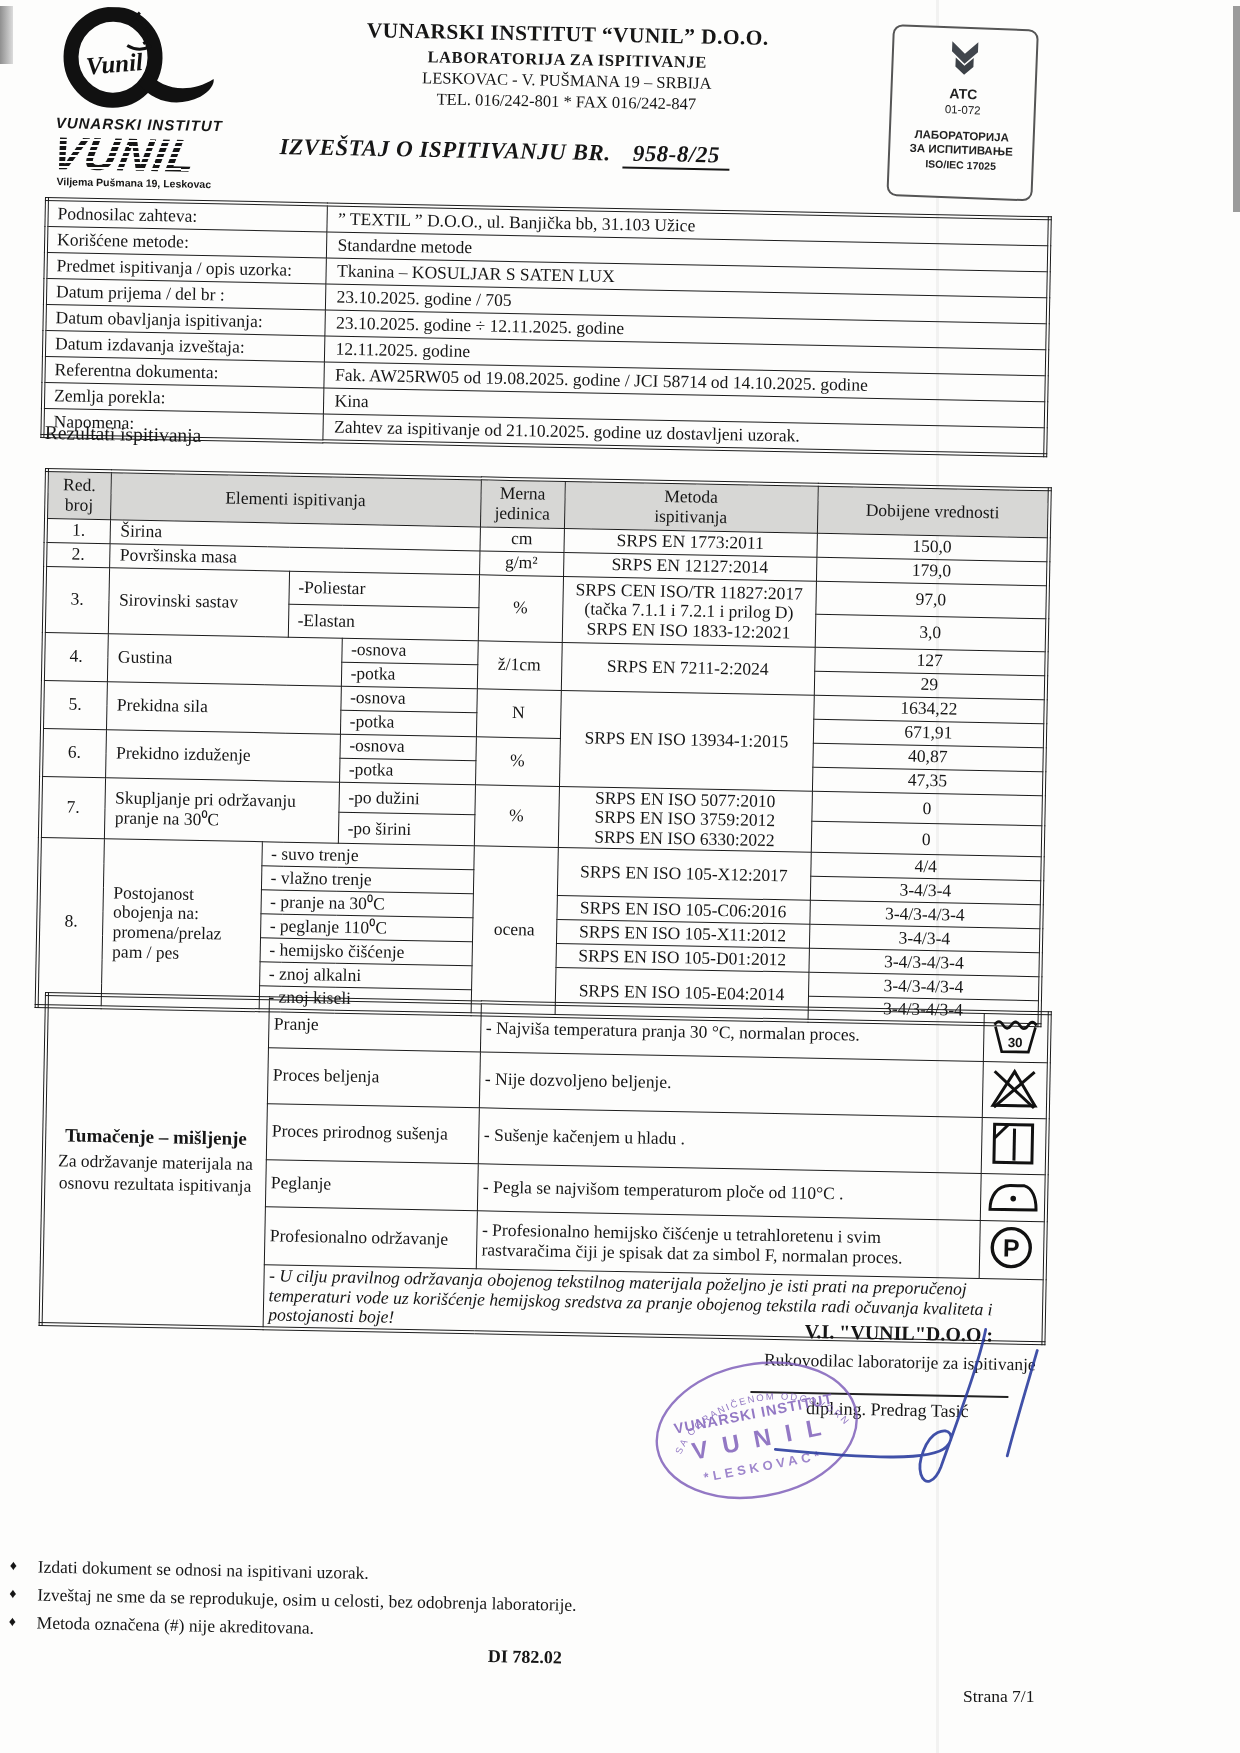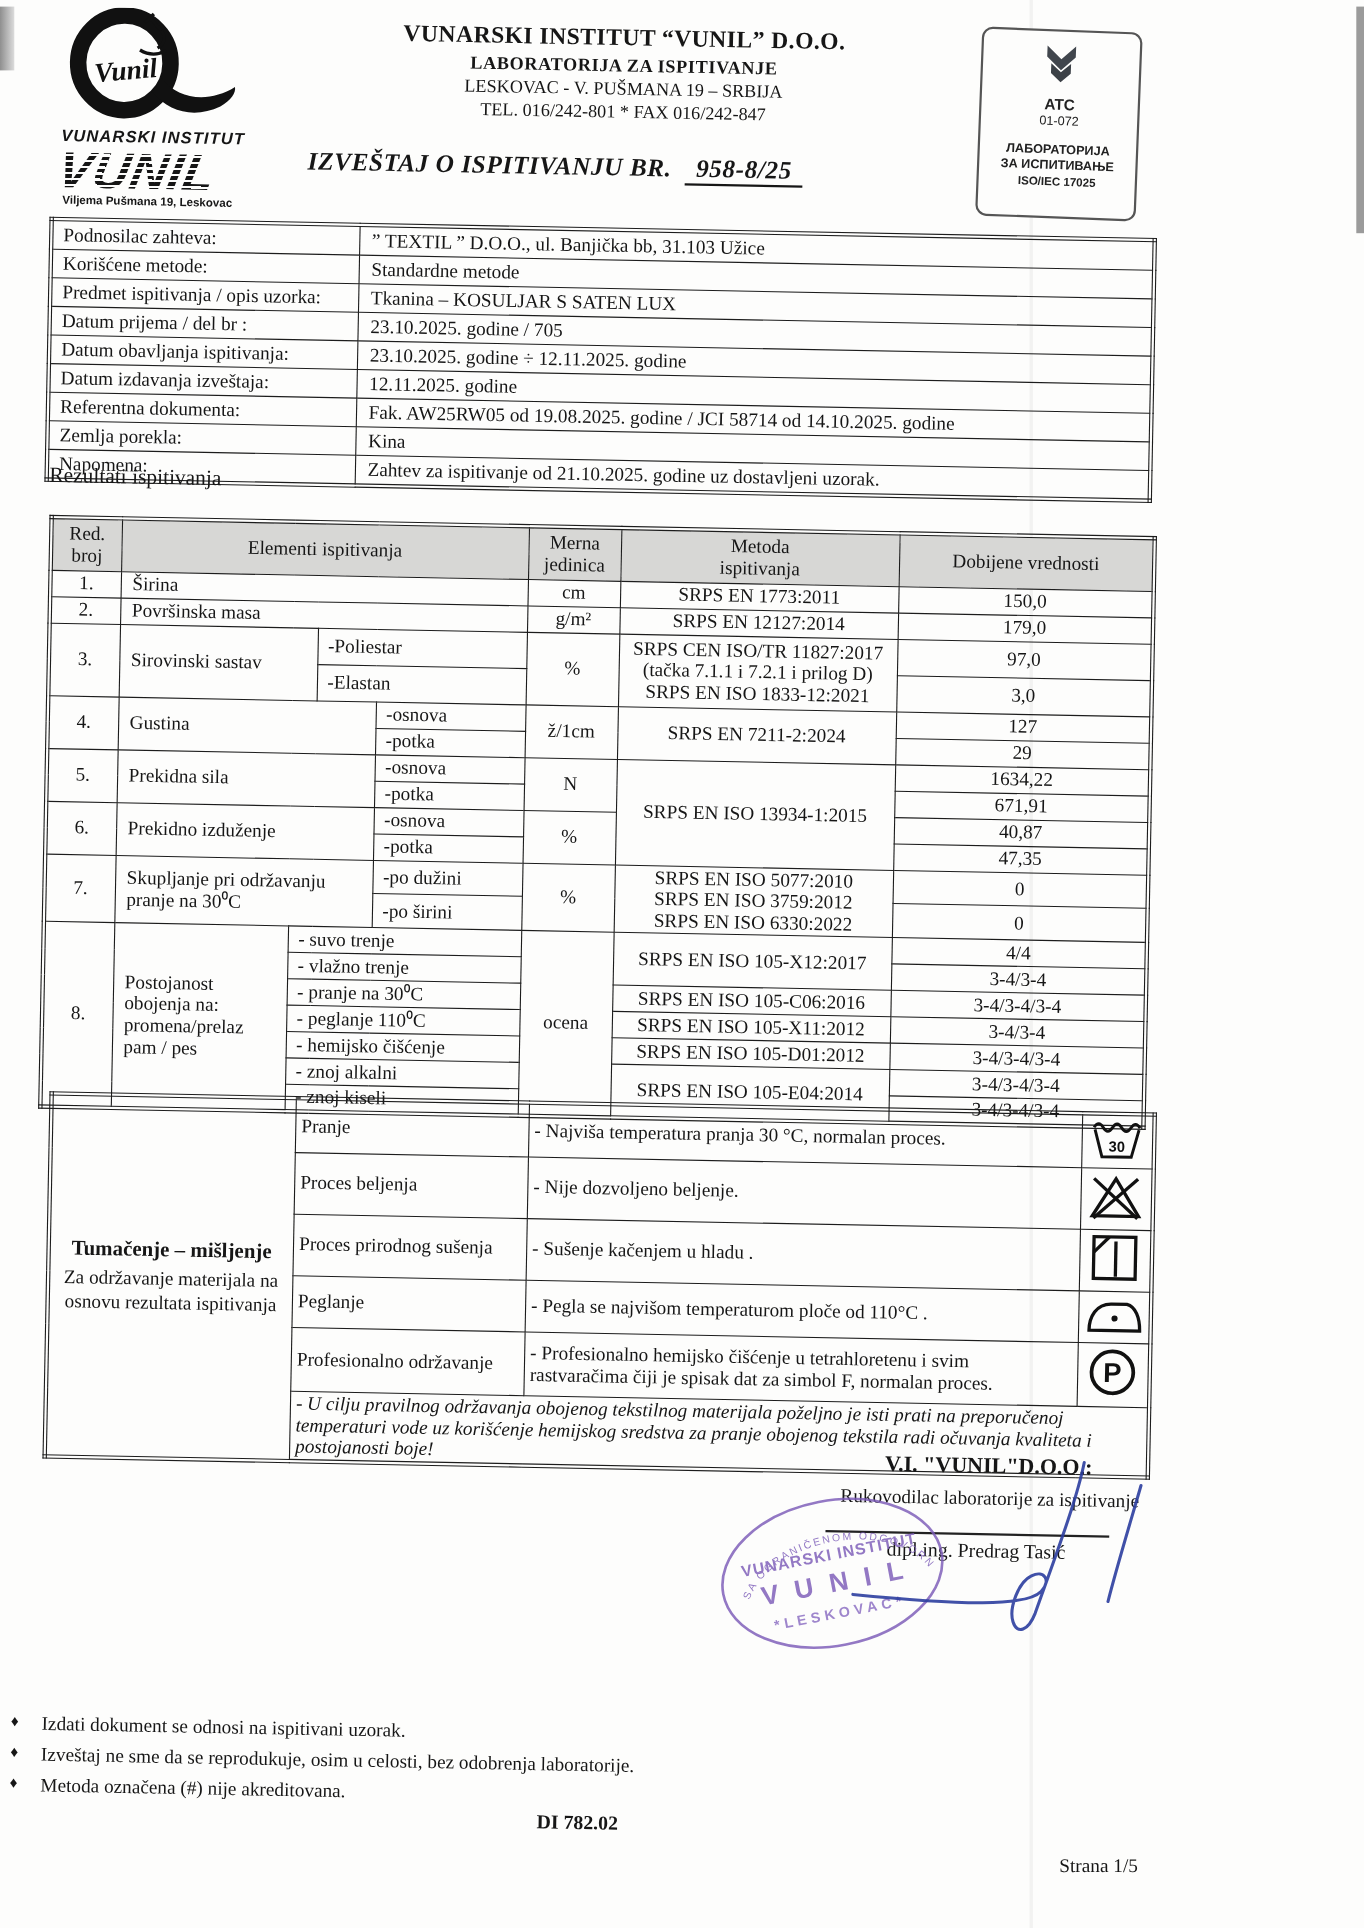--- a/index.html
+++ b/index.html
@@ -437,15 +437,15 @@
       <span class="diamond">♦</span>
       <span class="fnote-text">Izveštaj ne sme da se reprodukuje, osim u celosti, bez odobrenja laboratorije.</span>
     </div>
     <div class="fnote">
       <span class="diamond">♦</span>
       <span class="fnote-text">Metoda označena (#) nije akreditovana.</span>
     </div>
   </div>
 
   <div class="abs di-id rot">DI 782.02</div>
-  <div class="abs strana">Strana 1/5</div>
+  <div class="abs strana">Strana 7/1</div>
 
 </div>
 
 </body></html>

